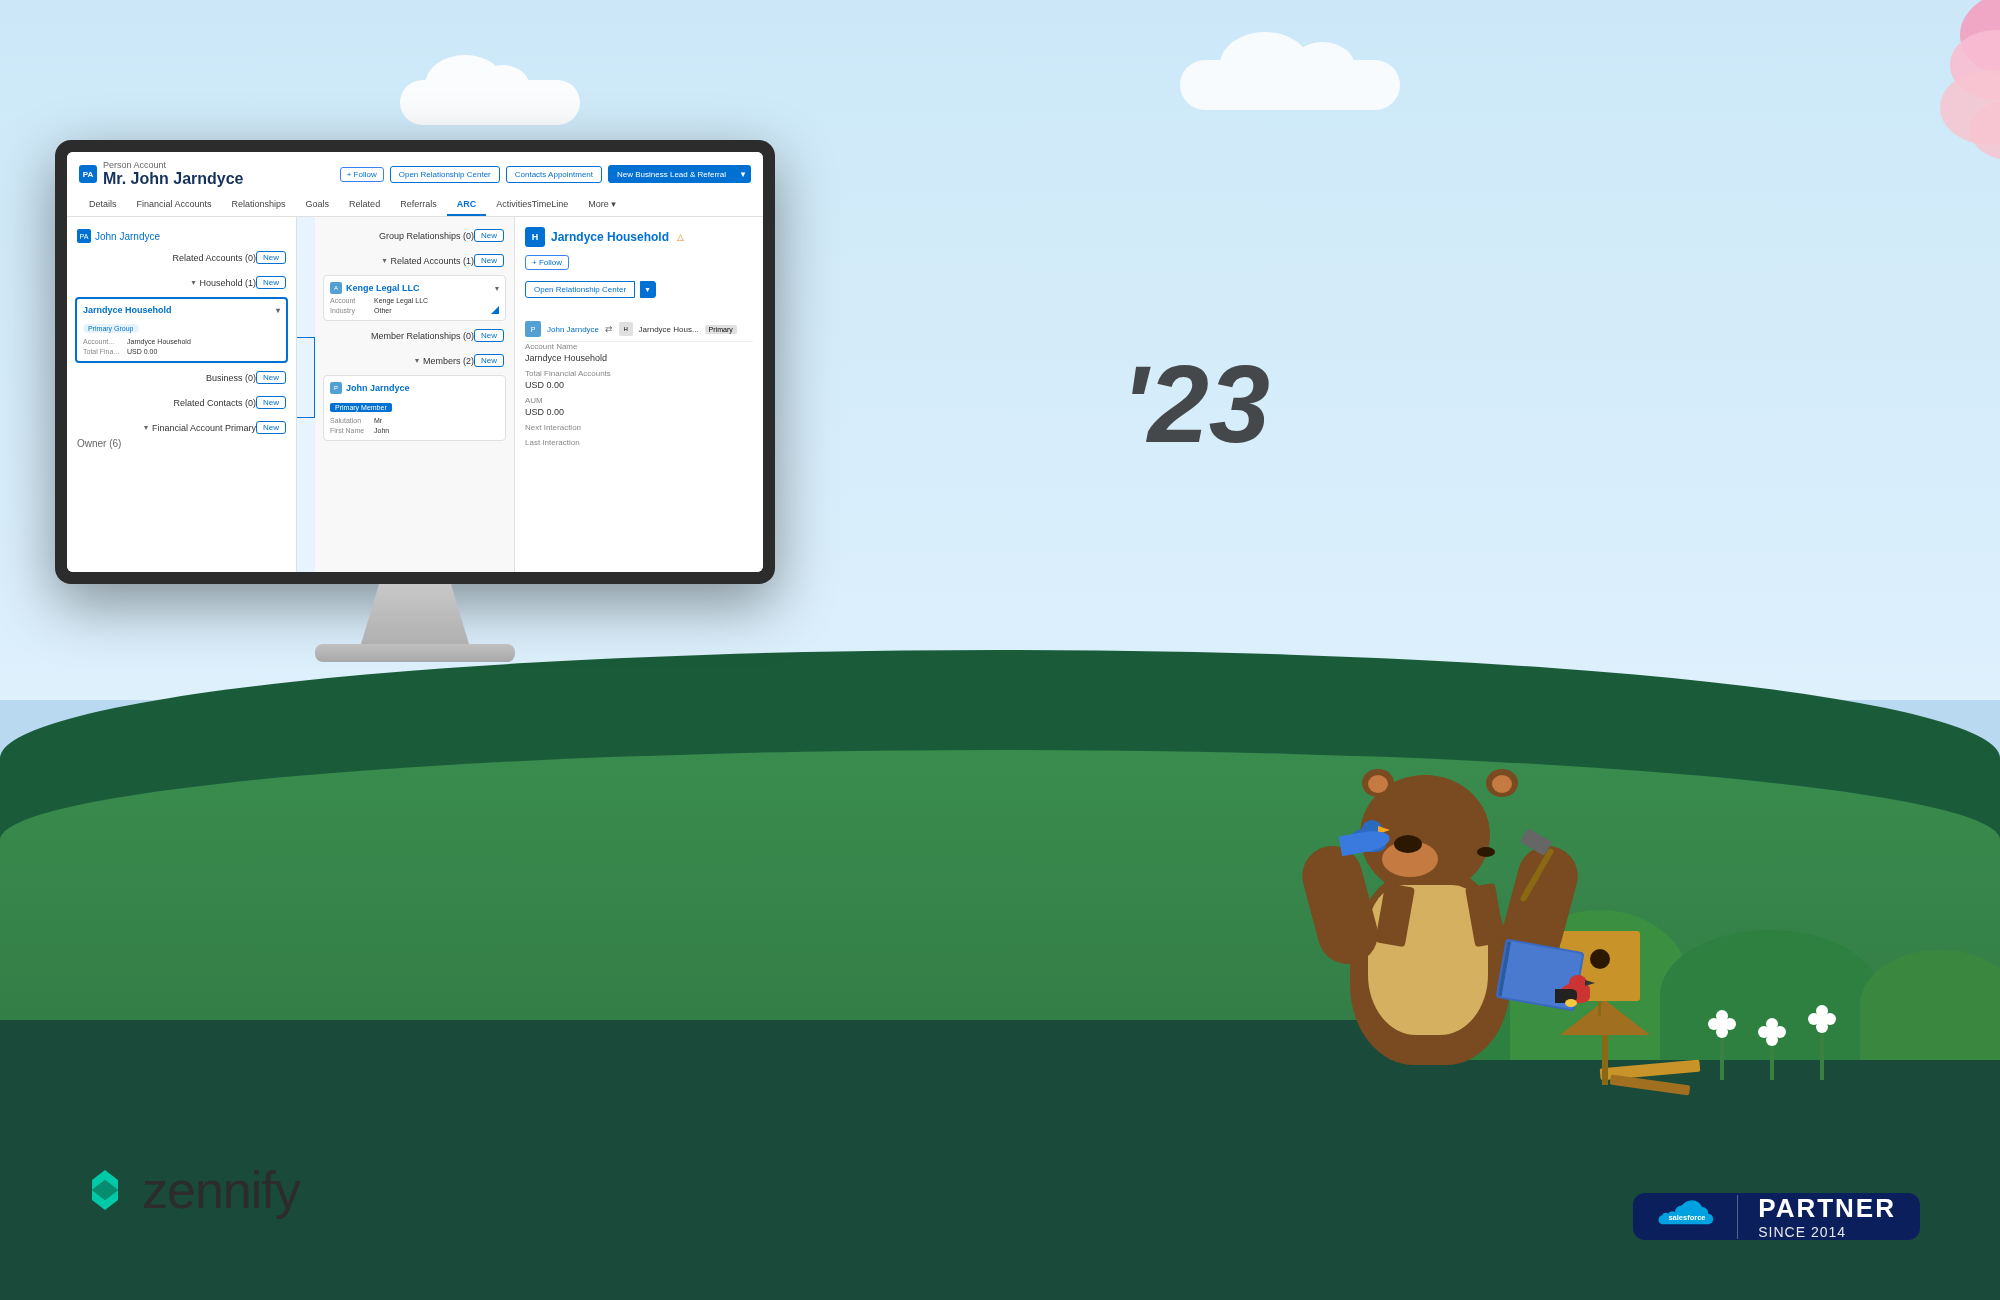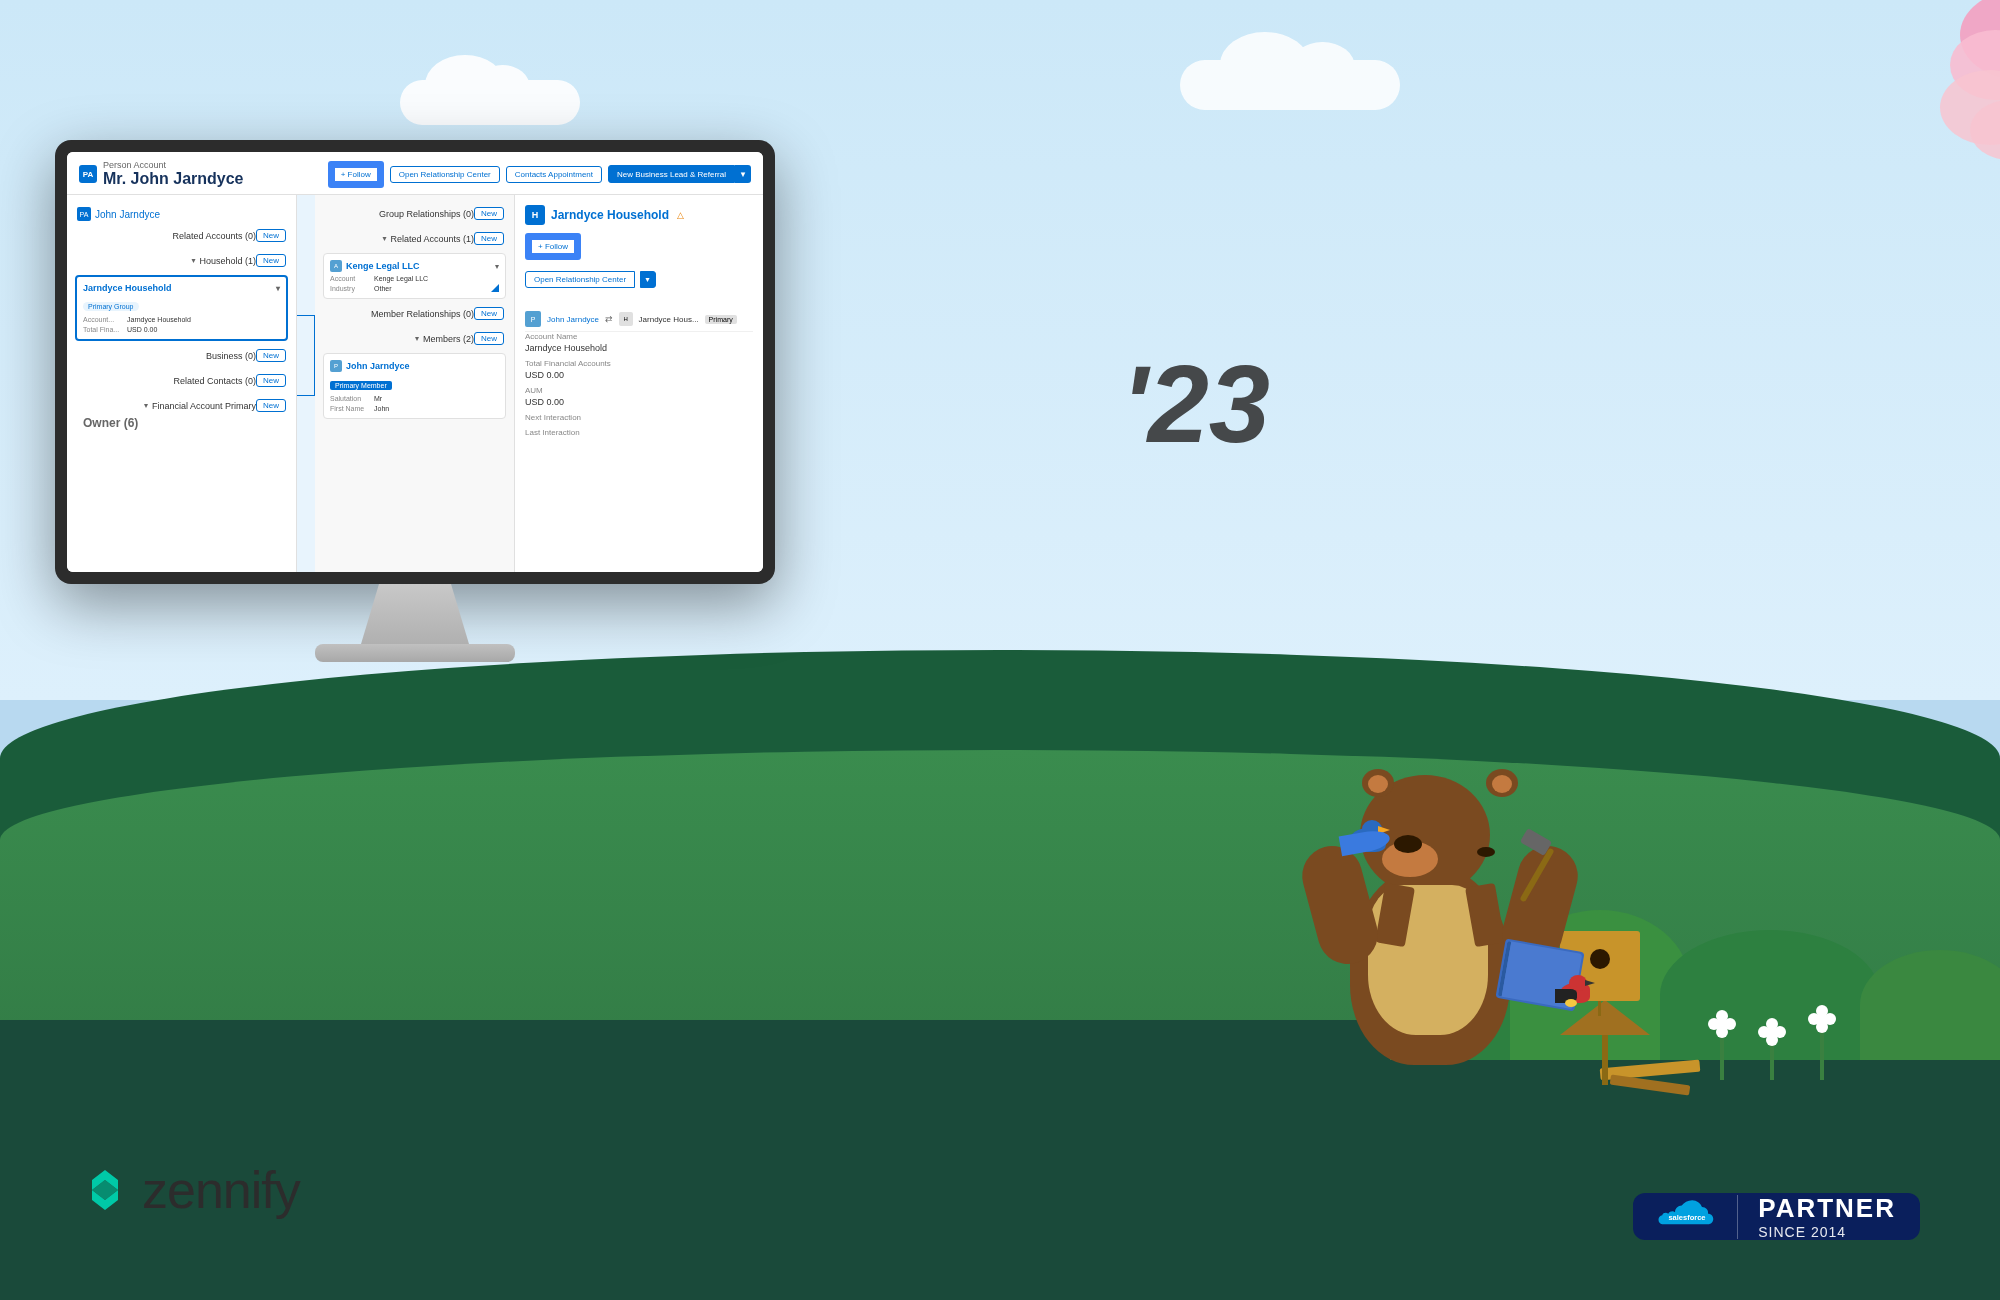--- a/index.html
+++ b/index.html
@@ -144,21 +144,21 @@
       color: #0070d2;
       background: white;
       cursor: pointer;
       white-space: nowrap;
     }
 
     .sf-btn-follow {
       font-size: 8px;
       padding: 2px 6px;
       border-radius: 3px;
-      border: 7px solid #3b82f6;
+      border: 1px solid #3b82f6;
       color: #0070d2;
       background: white;
     }
 
     .sf-btn-more {
       width: 16px;
       height: 18px;
       background: #0070d2;
       color: white;
       border: none;
@@ -661,20 +661,31 @@
             <button class="sf-btn-follow">+ Follow</button>
             <button class="sf-btn">Open Relationship Center</button>
             <button class="sf-btn">Contacts Appointment</button>
             <div style="display:flex;">
               <button class="sf-btn" style="border-radius:3px 0 0 3px;background:#0070d2;color:white;border-color:#0070d2;">New Business Lead &amp; Referral</button>
               <button class="sf-btn-more">▾</button>
             </div>
           </div>
         </div>
 
+        <div class="sf-tabs">
+          <div class="sf-tab">Details</div>
+          <div class="sf-tab">Financial Accounts</div>
+          <div class="sf-tab">Relationships</div>
+          <div class="sf-tab">Goals</div>
+          <div class="sf-tab">Related</div>
+          <div class="sf-tab">Referrals</div>
+          <div class="sf-tab active">ARC</div>
+          <div class="sf-tab">ActivitiesTimeLine</div>
+          <div class="sf-tab">More ▾</div>
+        </div>
       </div>
 
       <div class="sf-body">
 
         <div class="sf-left-panel">
 
           <div class="sf-panel-header">
             <div class="sf-panel-title">
               <div class="sf-panel-icon">PA</div>
               <span>John Jarndyce</span>
@@ -737,21 +748,21 @@
           </div>
 
           <div class="sf-section">
             <div class="sf-section-header">
               <div class="sf-section-label">
                 <span class="sf-section-chevron">▾</span>
                 <span>Financial Account Primary</span>
               </div>
               <button class="sf-new-btn">New</button>
             </div>
-            <div style="padding:0 16px 4px;font-size:12px;color:#666;font-weight:bold;">Owner (6)</div>
+            <div style="padding:0 10px 4px;font-size:10px;color:#666;">Owner (6)</div>
           </div>
         </div>
 
         <div style="width:18px;background:#e8f4fd;border-right:none;position:relative;display:flex;flex-direction:column;justify-content:center;">
           <div style="position:absolute;top:120px;right:0;width:18px;height:1px;background:#0070d2;"></div>
           <div style="position:absolute;top:120px;right:0;width:1px;height:80px;background:#0070d2;"></div>
           <div style="position:absolute;top:200px;right:0;width:18px;height:1px;background:#0070d2;"></div>
         </div>
 
         <div class="sf-mid-panel">

